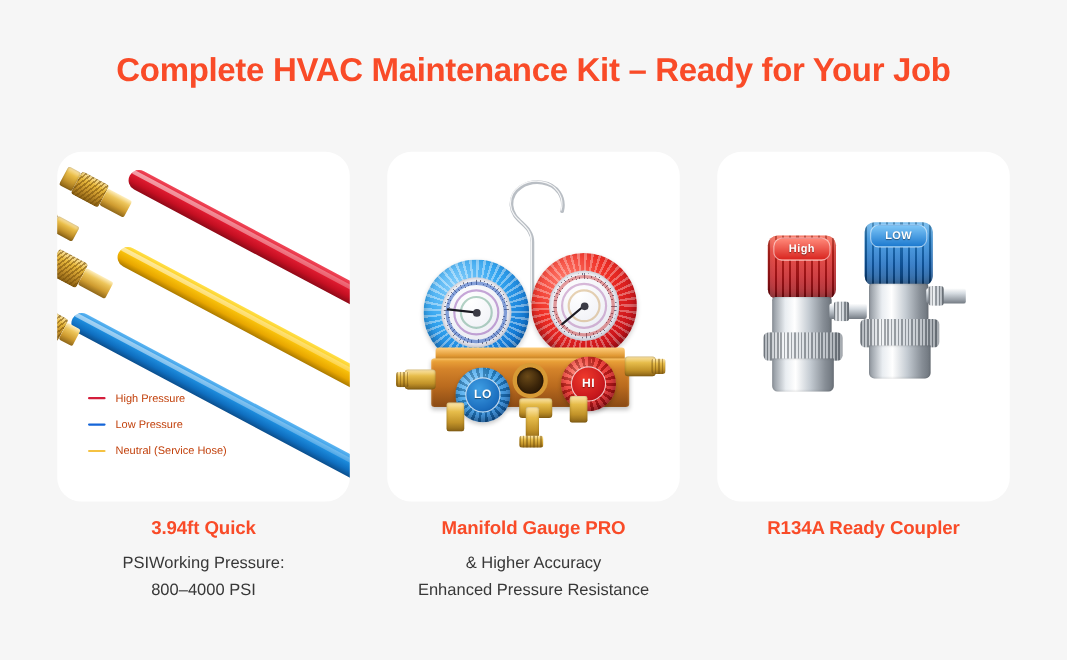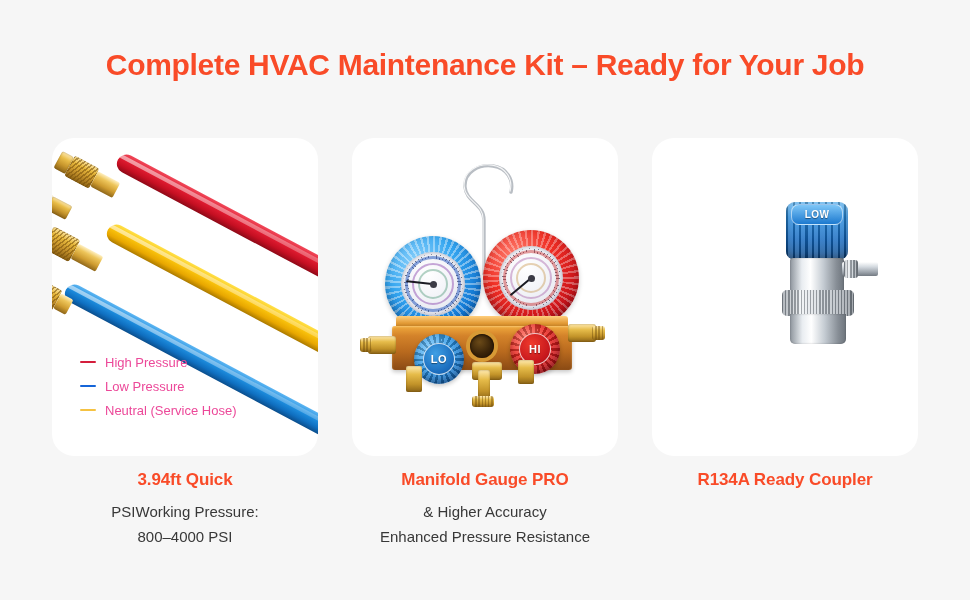--- a/index.html
+++ b/index.html
@@ -73,21 +73,21 @@
   }
   .collar{
     position:absolute;border-radius:2px;
     background:linear-gradient(to bottom,#fff0c2 0%,#edc55a 28%,#cf9c30 66%,#8f671a 100%);
   }
 
   
   .legend{position:absolute;left:28px;bottom:34px;z-index:6;}
   .legend-row{display:flex;align-items:center;height:24px;}
   .legend-dash{width:16px;height:2px;border-radius:2px;margin-right:9px;flex:0 0 16px;}
-  .legend-label{font-size:13px;color:#ec4899;white-space:nowrap;}
+  .legend-label{font-size:10px;color:#c2410c;white-space:nowrap;}
 
   
   .manifold{position:absolute;left:0;top:0;width:266px;height:318px;}
   .hook{position:absolute;left:96px;top:18px;width:80px;height:120px;}
   .gauge{position:absolute;border-radius:50%;}
   .gauge .ring{position:absolute;inset:0;border-radius:50%;}
   .gauge.blue .ring{
     background:
       repeating-conic-gradient(from 0deg, rgba(255,255,255,.40) 0deg 3deg, rgba(255,255,255,0) 3deg 8deg),
       radial-gradient(circle at 34% 28%, #8fd2fb 0%, #35a6f0 38%, #1176d3 72%, #0b4f97 100%);
@@ -358,20 +358,31 @@
           <div class="brass-nub" style="left:166px;top:222px;width:16px;height:24px;border-radius:2px;"></div>
           <div class="brass-knurl" style="left:120px;top:258px;width:22px;height:11px;"></div>
         </div>
       </div>
     </div>
 
     <div class="card c3">
       <div class="clipbox">
         <div class="couplers">
 
+          <div class="coupler" style="left:34px;top:76px;width:112px;height:160px;">
+            <div class="ck red" style="left:12px;top:0px;">
+              <div class="flutes"></div>
+              <div class="top">High</div>
+            </div>
+            <div class="steel" style="left:16px;top:56px;width:54px;height:34px;"></div>
+            <div class="steel-nozzle" style="left:68px;top:62px;width:34px;height:14px;"></div>
+            <div class="steel-knurl" style="left:72px;top:60px;width:14px;height:18px;"></div>
+            <div class="steel-knurl" style="left:8px;top:88px;width:72px;height:26px;border-radius:5px;"></div>
+            <div class="steel" style="left:16px;top:112px;width:56px;height:30px;border-radius:0 0 5px 5px;"></div>
+          </div>
 
           <div class="coupler" style="left:122px;top:64px;width:118px;height:160px;">
             <div class="ck blue" style="left:12px;top:0px;">
               <div class="flutes"></div>
               <div class="top">LOW</div>
             </div>
             <div class="steel" style="left:16px;top:56px;width:54px;height:34px;"></div>
             <div class="steel-nozzle" style="left:68px;top:60px;width:36px;height:14px;"></div>
             <div class="steel-knurl" style="left:70px;top:58px;width:14px;height:18px;"></div>
             <div class="steel-knurl" style="left:8px;top:88px;width:72px;height:26px;border-radius:5px;"></div>

